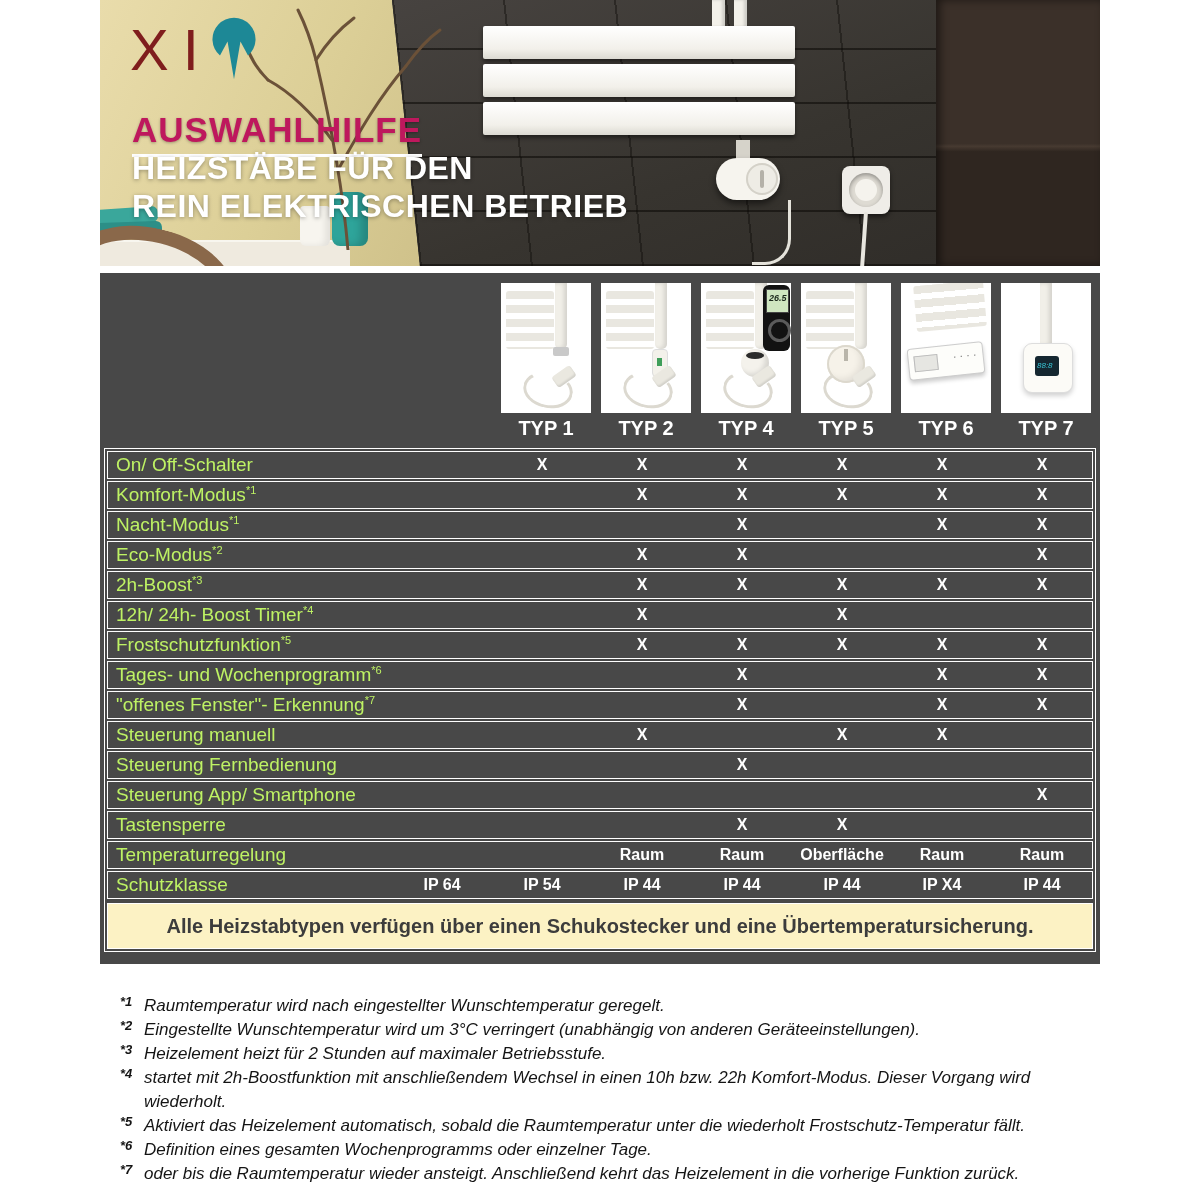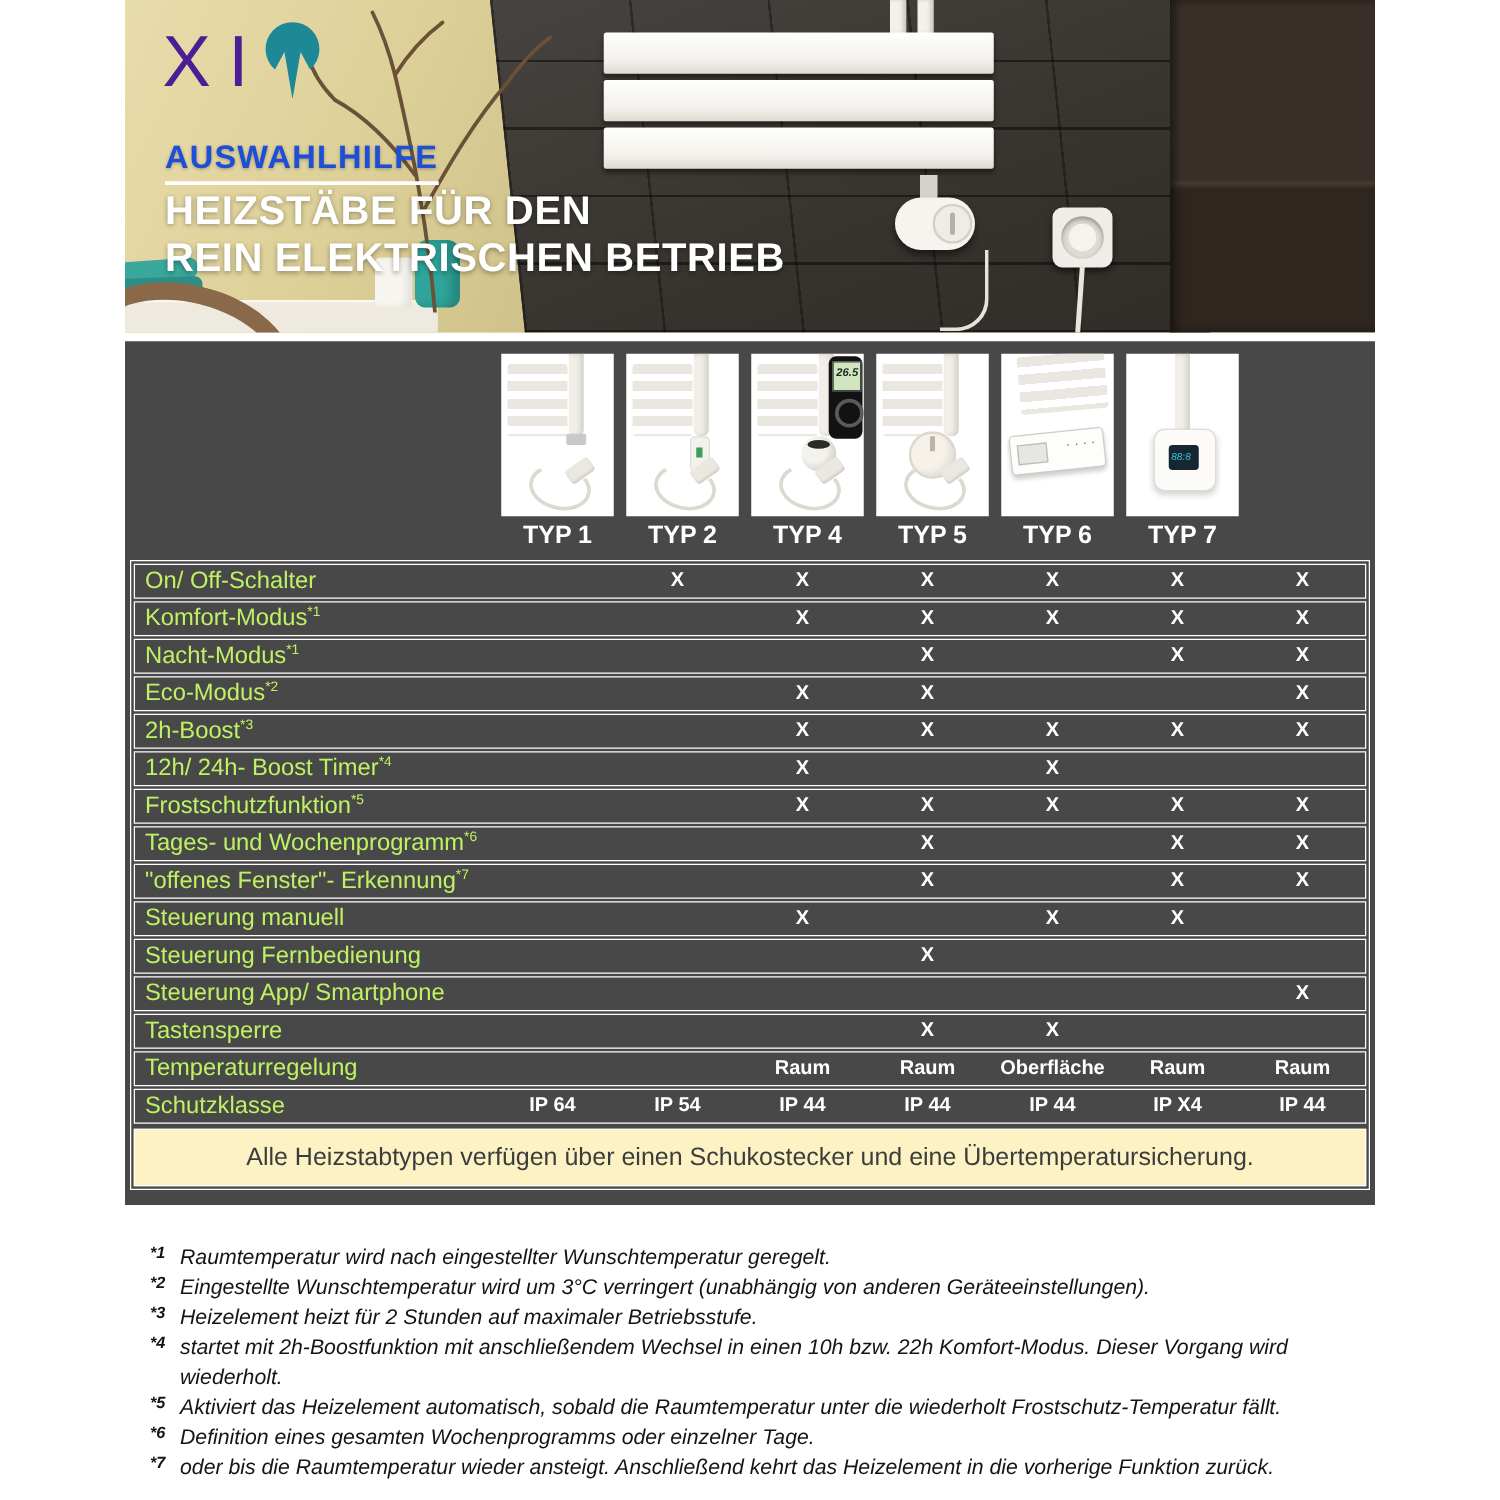--- a/index.html
+++ b/index.html
@@ -47,32 +47,32 @@
     border-left:none;border-radius:0 0 26px 0;}
   .socket{left:742px;top:166px;width:48px;height:48px;background:#efede8;border-radius:8px;
     box-shadow:0 3px 5px rgba(0,0,0,.5);}
   .socket-ring{left:749px;top:173px;width:34px;height:34px;border-radius:50%;background:#dedbd3;
     box-shadow:inset 0 2px 4px rgba(0,0,0,.35);}
   .socket-plug{left:755px;top:179px;width:22px;height:22px;border-radius:50%;background:#f5f3ed;}
   .socket-cable{left:762px;top:212px;width:4px;height:56px;background:#e8e6df;border-radius:2px;transform:rotate(4deg);}
   
   .branch-svg{position:absolute;left:120px;top:0;}
   
-  .logo{position:absolute;left:30px;top:12px;display:flex;align-items:center;color:#4c1d95;
+  .logo{position:absolute;left:30px;top:12px;display:flex;align-items:center;color:#7f1d1d;
     font-size:58px;font-weight:400;letter-spacing:14px;line-height:1;}
   .logo .m-icon{margin:0 2px 6px -6px;}
-  .eyebrow{position:absolute;left:32px;top:110px;color:#1d4ed8;font-weight:700;font-size:26px;
+  .eyebrow{position:absolute;left:32px;top:110px;color:#be185d;font-weight:700;font-size:35px;
     letter-spacing:1px;border-bottom:3px solid #fff;padding-bottom:4px;text-shadow:0 1px 3px rgba(0,0,0,.3);}
   .h1{position:absolute;left:32px;color:#fff;font-weight:700;font-size:32px;letter-spacing:.5px;
     text-shadow:0 1px 4px rgba(0,0,0,.35);}
   .h1.l1{top:150px}.h1.l2{top:188px}
 
   
   .table-wrap{margin-top:7px;background:#484848;padding:10px 4px 12px;width:992px;}
-  .products-row{display:flex;}
+  .products-row{display:flex;justify-content:flex-end;}
   .spacer{width:292px;}
   .pcell{width:100px;text-align:center;}
   .typ-label{margin-top:4px;color:#fff;font-weight:700;font-size:20px;}
   .photo{width:90px;height:130px;background:#fff;position:relative;margin:0 auto;overflow:hidden;}
   .photo i{display:block;position:absolute;}
   .photo .rail{left:5px;top:8px;width:48px;height:58px;border-radius:3px;
     background:repeating-linear-gradient(180deg,#e9e7e0 0 8px,#ffffff 8px 14px);}
   .photo .stick{left:54px;top:0;width:12px;height:66px;background:#f1efe8;border-radius:0 0 5px 5px;
     box-shadow:inset -3px 0 4px rgba(0,0,0,.12);}
   .photo .cable{left:22px;bottom:5px;width:44px;height:30px;border:3px solid #dcd9d0;border-radius:50%;
@@ -108,21 +108,21 @@
   .photo .box7 .screen7{left:11px;top:12px;width:24px;height:20px;background:#152731;border-radius:3px;}
   .photo .box7 .screen7::after{content:"88:8";position:absolute;left:2px;top:5px;font-size:8px;color:#39c6d6;}
 
   .frame{border:1px solid #fff;padding:2px;margin-top:8px;}
   .frow{display:flex;align-items:center;border:1px solid #fff;margin-bottom:2px;height:26px;}
   .frow:last-of-type{margin-bottom:0;}
   .flabel{flex:1;padding-left:8px;color:#bef264;font-size:19px;white-space:nowrap;}
   .flabel sup{font-size:11px;}
   .fcell{width:100px;text-align:center;color:#fff;font-weight:700;font-size:16px;}
   .banner{margin-top:4px;border:1px solid #fff;background:#fcf2c4;height:44px;display:flex;
-    align-items:center;justify-content:center;color:#3c3c3c;font-weight:400;font-size:20px;}
+    align-items:center;justify-content:center;color:#3c3c3c;font-weight:700;font-size:20px;}
 
   
   .footnotes{margin:30px 20px 0 20px;font-style:italic;color:#141414;font-size:17px;}
   .footnote{position:relative;padding-left:24px;line-height:24px;}
   .fmark{position:absolute;left:0;top:-4px;font-weight:700;font-size:13px;}
 </style>
 </head>
 <body>
 
 <div class="content">

